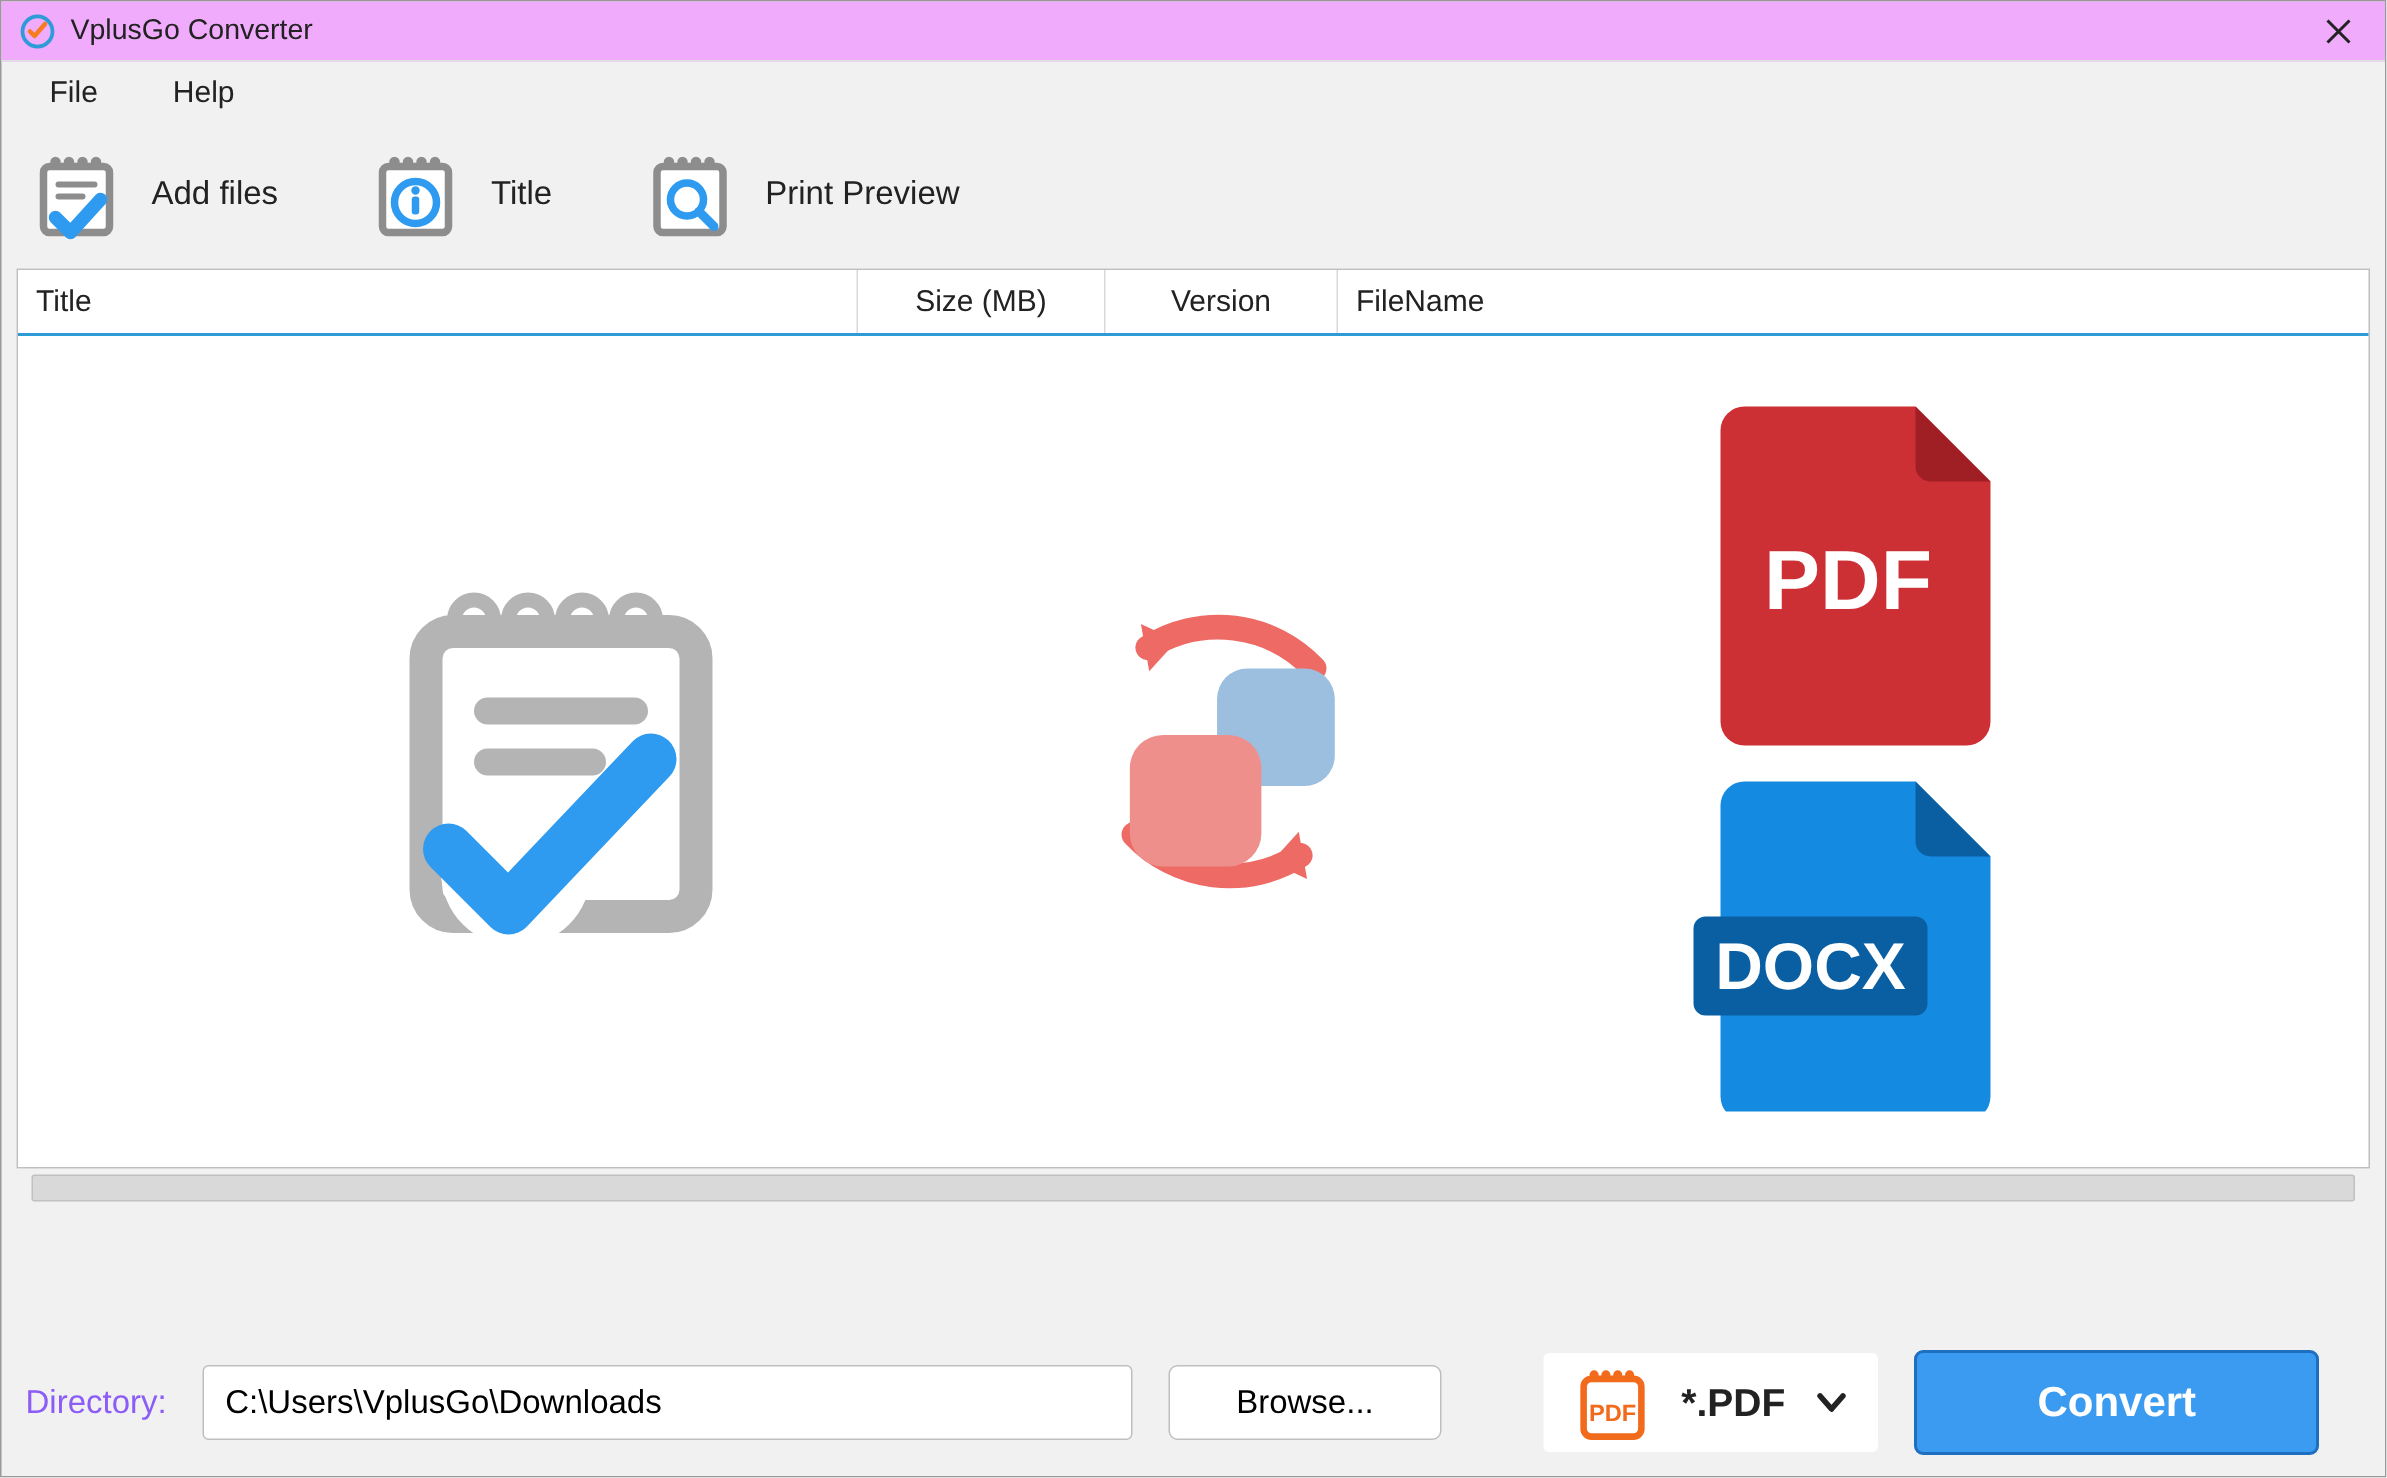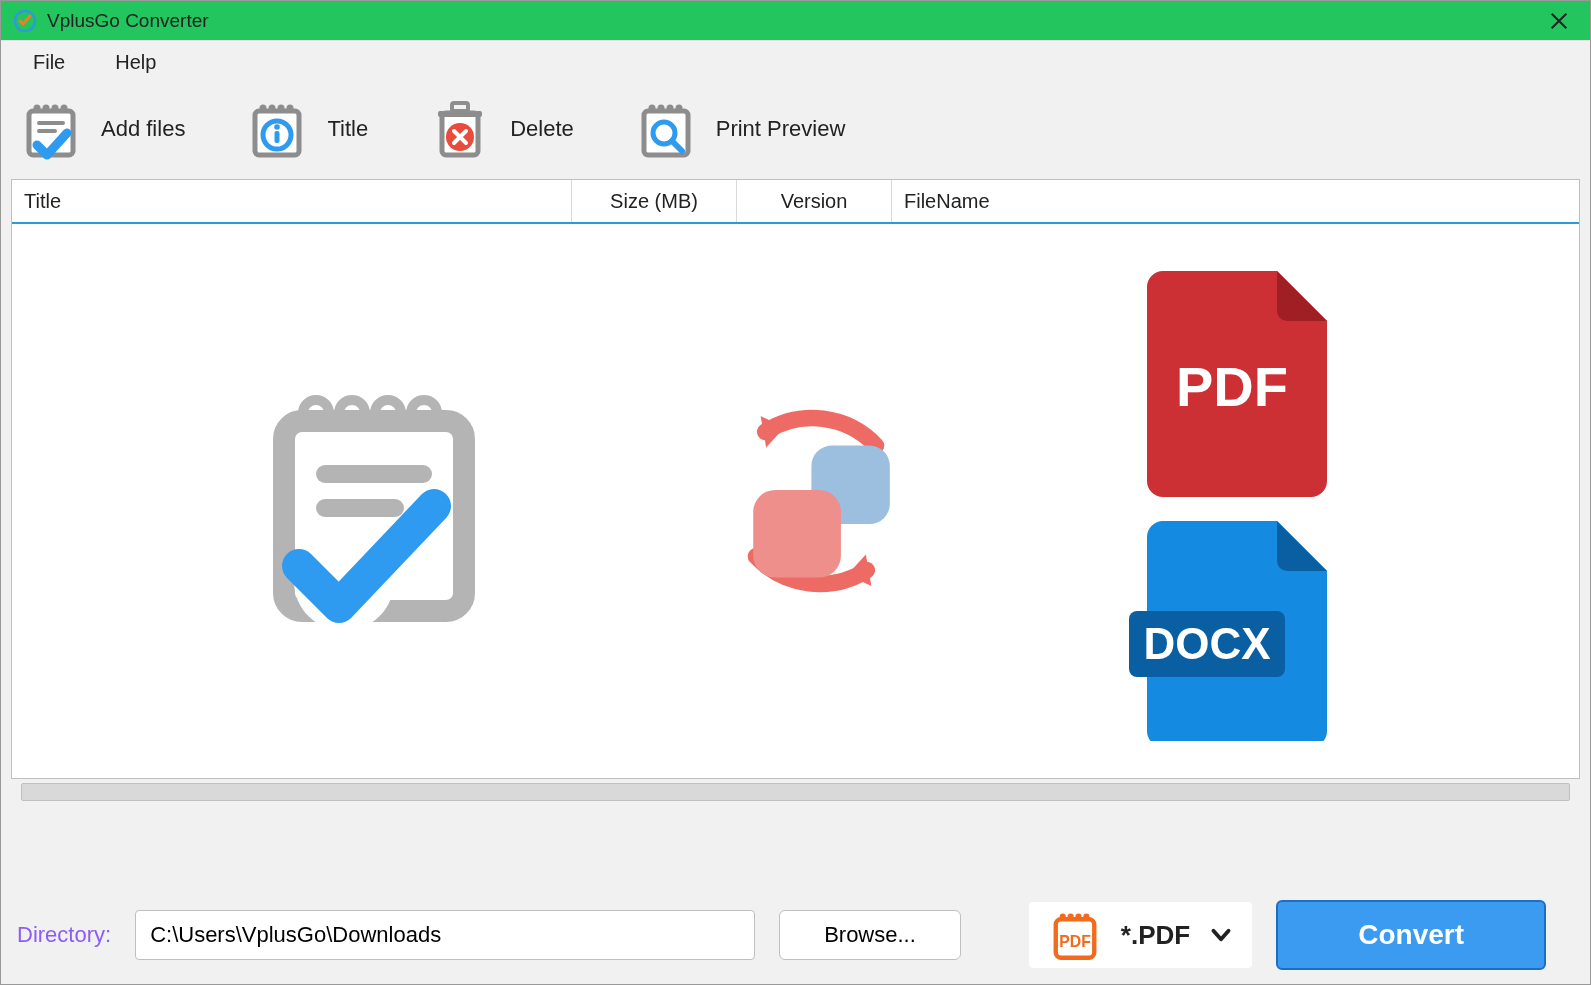--- a/index.html
+++ b/index.html
@@ -6,21 +6,21 @@
     body {
       font-family: "Segoe UI", Tahoma, Arial, sans-serif;
       background: #f1f1f1;
       width: 1591px;
       height: 985px;
       overflow: hidden;
       transform-origin: top left;
     }
     .window { width: 100%; height: 100%; display: flex; flex-direction: column; border: 1px solid #999; background: #f1f1f1; }
     .titlebar {
-      height: 40px; display: flex; align-items: center; padding: 0 12px; background: #22c55e;
+      height: 40px; display: flex; align-items: center; padding: 0 12px; background: #f0abfc;
       border-bottom: 1px solid #e0e0e0; position: relative;
     }
     .titlebar .app-icon { width: 24px; height: 24px; margin-right: 10px; }
     .titlebar .title { font-size: 19px; color: #222; flex: 1; }
     .titlebar .close { font-size: 26px; color: #222; cursor: pointer; padding: 0 8px; }
     .menubar { height: 42px; display: flex; align-items: center; padding: 0 10px; gap: 30px; margin-left: 12px; }
     .menubar .menu-item { font-size: 20px; color: #222; padding: 6px 10px; cursor: pointer; }
     .toolbar { height: 92px; display: flex; align-items: center; padding: 0 12px; gap: 36px; }
     .tool-btn { display: flex; align-items: center; gap: 18px; padding: 6px 18px 6px 6px; cursor: pointer; }
     .tool-btn .icon { width: 64px; height: 64px; display: flex; align-items: center; justify-content: center; }
@@ -94,32 +94,20 @@
             <circle cx="36" cy="11" r="3.5" fill="#8d8d8d"></circle>
             <circle cx="45" cy="11" r="3.5" fill="#8d8d8d"></circle>
           <circle cx="32" cy="38" r="14" fill="none" stroke="#2e9bf0" stroke-width="5"></circle>
           <circle cx="32" cy="30" r="2.8" fill="#2e9bf0"></circle>
           <rect x="29.5" y="34" width="5" height="12" rx="2" fill="#2e9bf0"></rect>
         </svg>
       </span>
       <span class="lbl">Title</span>
     </div>
 
-    <div class="tool-btn">
-      <span class="icon">
-        <svg viewBox="0 0 64 64" width="64" height="64">
-          <rect x="14" y="16" width="36" height="42" rx="4" fill="#fff" stroke="#8d8d8d" stroke-width="5"></rect>
-          <rect x="10" y="14" width="44" height="6" rx="2" fill="#8d8d8d"></rect>
-          <rect x="24" y="6" width="16" height="8" rx="2" fill="none" stroke="#8d8d8d" stroke-width="4"></rect>
-          <circle cx="32" cy="40" r="14" fill="#e74c3c"></circle>
-          <path d="M26 34 L38 46 M38 34 L26 46" stroke="#fff" stroke-width="4" stroke-linecap="round"></path>
-        </svg>
-      </span>
-      <span class="lbl">Delete</span>
-    </div>
 
     <div class="tool-btn">
       <span class="icon">
         <svg viewBox="0 0 64 64" width="64" height="64">
           <rect x="10" y="14" width="44" height="44" rx="4" fill="#fff" stroke="#8d8d8d" stroke-width="5"></rect>
           <circle cx="18" cy="11" r="3.5" fill="#8d8d8d"></circle>
             <circle cx="27" cy="11" r="3.5" fill="#8d8d8d"></circle>
             <circle cx="36" cy="11" r="3.5" fill="#8d8d8d"></circle>
             <circle cx="45" cy="11" r="3.5" fill="#8d8d8d"></circle>
           <circle cx="30" cy="36" r="11" fill="none" stroke="#2e9bf0" stroke-width="5"></circle>

